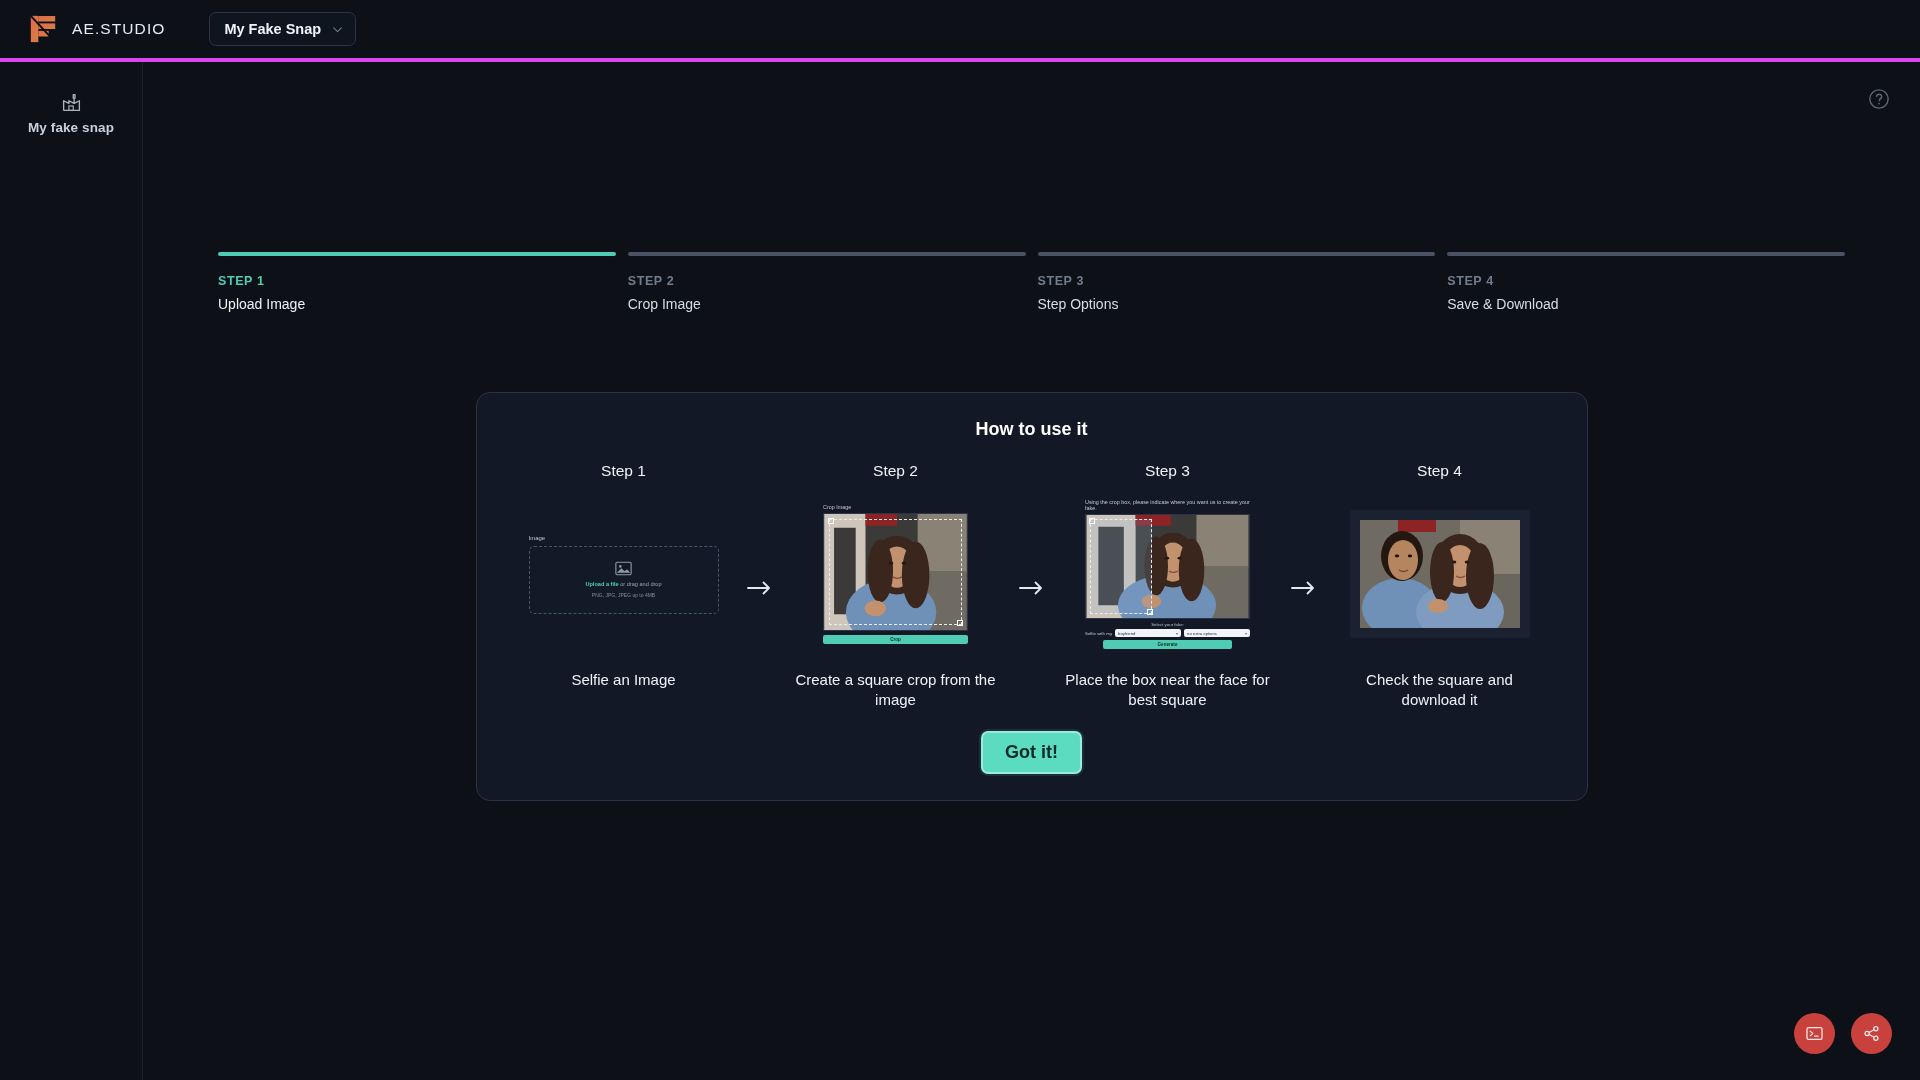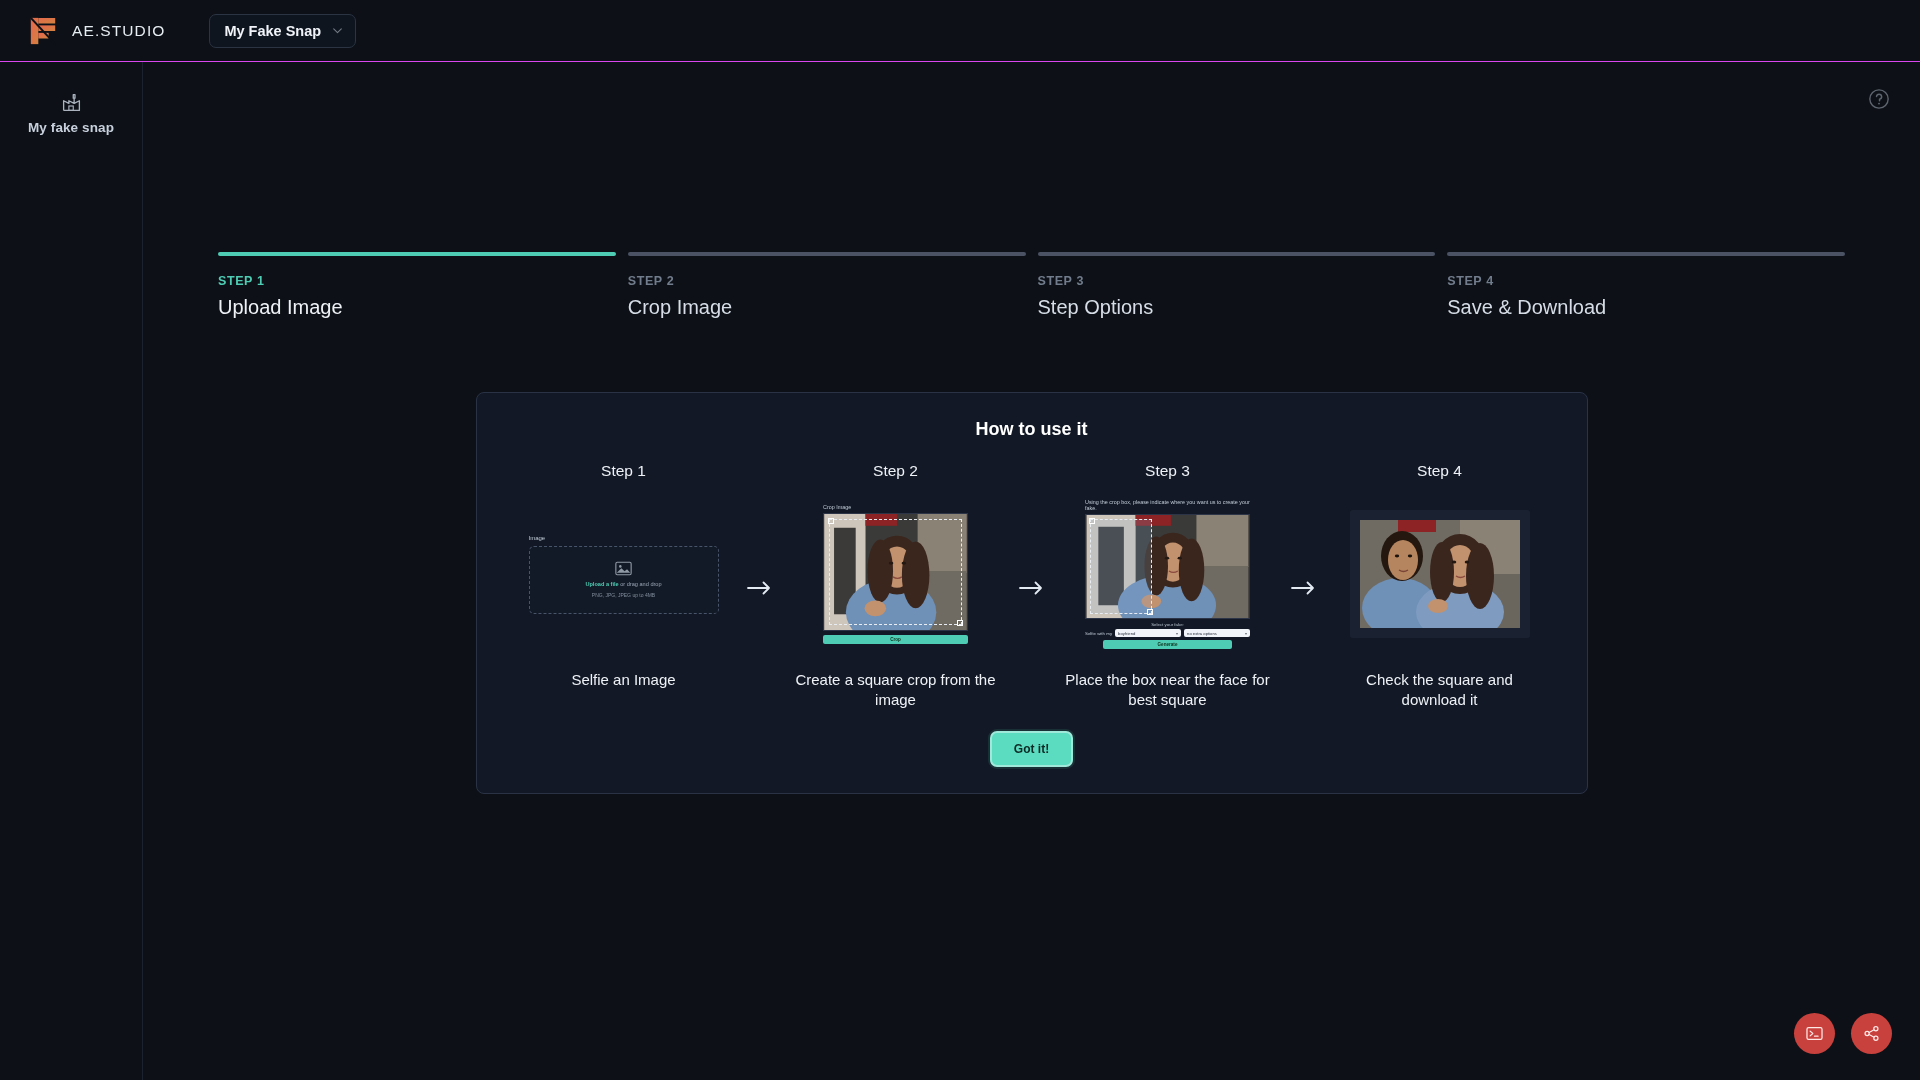--- a/index.html
+++ b/index.html
@@ -9,21 +9,21 @@
     font-family: "Liberation Sans", sans-serif;
     color: #e6edf3;
     overflow: hidden;
   }
   .app { position: relative; width: 1920px; height: 1080px; display: flex; flex-direction: column; }
 
   
   .topbar {
     height: 62px; flex: 0 0 62px;
     background: #0d1117;
-    border-bottom: 1px solid #d946ef;
+    border-bottom: 4px solid #d946ef;
     display: flex; align-items: center;
     padding-left: 28px; gap: 16px;
   }
   .brand { display: flex; align-items: center; gap: 14px; }
   .brand-mark { width: 30px; height: 30px; display: block; }
   .brand-name {
     font-size: 15.5px; letter-spacing: 1.1px; color: #e6edf3; font-weight: 400;
   }
   .project-select {
     margin-left: 28px;
@@ -76,30 +76,30 @@
     display: flex; gap: 12px;
   }
   .step { flex: 1 1 0; }
   .step .bar { height: 4px; border-radius: 2px; background: #4a5263; }
   .step.active .bar { background: #4ecdb4; }
   .step .num {
     margin-top: 18px; font-size: 12.5px; font-weight: bold;
     letter-spacing: .6px; color: #717c8c;
   }
   .step.active .num { color: #4ecdb4; }
-  .step .name { margin-top: 8px; font-size: 20px; color: #d6dde6; }
+  .step .name { margin-top: 8px; font-size: 14px; color: #d6dde6; }
   .step.active .name { color: #eef2f7; }
 
   
   .howto {
     position: absolute; top: 330px; left: 50%; transform: translateX(-50%);
     width: 1112px;
     background: #121825;
     border: 1px solid #2a3346;
-    border-radius: 8px;
+    border-radius: 14px;
     padding: 26px 28px 26px;
   }
   .howto-title { text-align: center; font-size: 18px; font-weight: bold; color: #ffffff; }
   .steps-row {
     margin-top: 22px;
     display: flex; align-items: flex-start; justify-content: center;
   }
   .step-col { width: 232px; display: flex; flex-direction: column; align-items: center; }
   .step-col .sc-title { font-size: 15.5px; color: #eef2f7; height: 22px; }
   .step-col .sc-stage {
@@ -153,21 +153,21 @@
     display: flex; align-items: center; justify-content: space-between;
     padding: 0 3px; font-size: 4.2px; color: #2b3340;
   }
   .mini-sel .cv { font-size: 4px; opacity: .7; }
 
   .gotit-wrap { margin-top: 22px; display: flex; justify-content: center; }
   .gotit {
     background: #5bdcc0; color: #0c2a24;
     border: 2px solid #9fe9da;
     border-radius: 7px;
-    padding: 9px 22px; font-size: 12px; font-weight: bold;
+    padding: 9px 22px; font-size: 18px; font-weight: bold;
     cursor: pointer; box-shadow: 0 0 0 2px rgba(91,220,192,.12);
   }
 
   
   .fabs { position: absolute; right: 28px; bottom: 26px; display: flex; gap: 16px; }
   .fab {
     width: 41px; height: 41px; border-radius: 50%;
     background: #c8413d;
     display: flex; align-items: center; justify-content: center;
     cursor: pointer;

